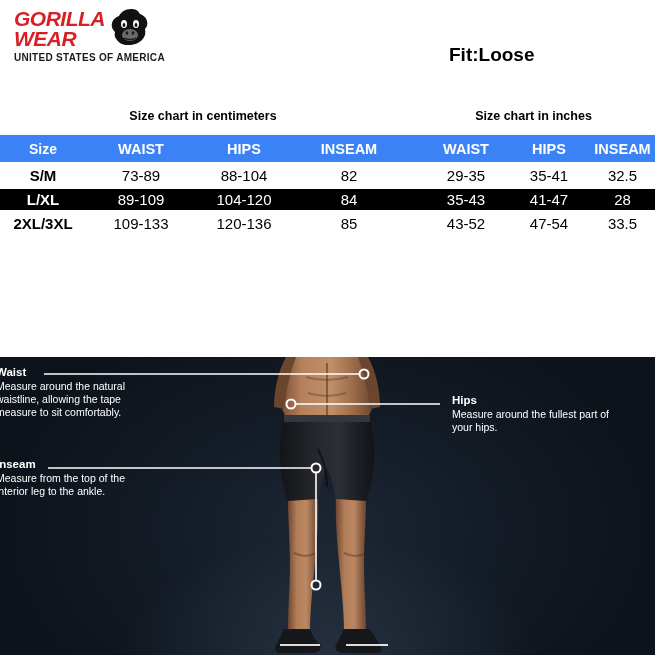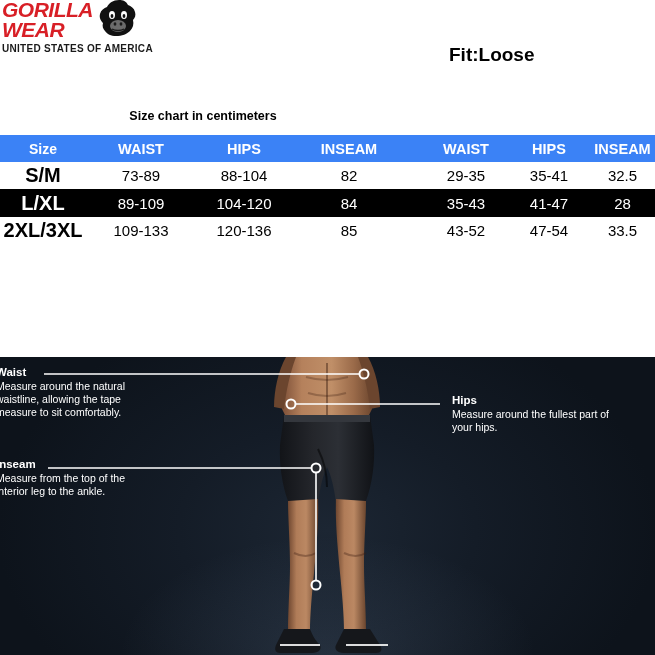--- a/index.html
+++ b/index.html
@@ -14,20 +14,22 @@
     color: #000000;
     overflow: hidden;
     position: relative;
   }
 
   
   .header {
     position: relative;
     height: 72px;
     display: flex;
+    align-items: center;
+    padding-left: 12px;
   }
   .logo {
     width: 112px;
     padding-left: 2px;
     box-sizing: border-box;
     display: flex;
     flex-direction: column;
     align-items: flex-start;
     line-height: 1;
   }
@@ -117,42 +119,42 @@
   tr.row-head td {
     background: #3b82f6;
     color: #ffffff;
     font-weight: bold;
     font-size: 14px;
     height: 27px;
   }
   tr.row-dark td {
     background: #000000;
     color: #ffffff;
-    height: 28px;
+    height: 21px;
   }
   tr.row-light td {
     background: #ffffff;
     color: #000000;
     height: 27px;
   }
   td.c-size { width: 86px; font-weight: bold; font-size: 15px; }
   td.c-waist { width: 110px; }
   td.c-hips { width: 96px; }
   td.c-inseam { width: 114px; }
   td.c-gap { width: 18px; }
   td.c-waist2 { width: 84px; }
   td.c-hips2 { width: 82px; }
   td.c-inseam2 { width: 65px; }
   tr.row-head td.c-waist,
   tr.row-head td.c-hips,
   tr.row-head td.c-inseam,
   tr.row-head td.c-waist2,
   tr.row-head td.c-hips2,
   tr.row-head td.c-inseam2 { font-size: 14.5px; }
-  tr.row-dark td.c-size, tr.row-light td.c-size { font-size: 20px; }
+  tr.row-dark td.c-size, tr.row-light td.c-size { font-size: 15px; }
 
   
   .photo {
     position: absolute;
     left: 0;
     top: 357px;
     width: 655px;
     height: 298px;
     background:
       radial-gradient(ellipse 330px 230px at 50% 58%, #1c2633 0%, #141c27 45%, #0d131b 100%);
@@ -218,20 +220,21 @@
       </span>
     </div>
     <span class="logo-sub">UNITED STATES OF AMERICA</span>
   </div>
   <div class="fit">Fit:Loose</div>
 </div>
 
 <div class="chart-wrap">
   <div class="unit-row">
     <div class="unit-cm">Size chart in centimeters</div>
+    <div class="unit-in">Size chart in inches</div>
   </div>
 
   <table class="size-table">
     <tbody>
         <tr class="row-head">
       <td class="c-size">Size</td>
       <td class="c-waist">WAIST</td>
       <td class="c-hips">HIPS</td>
       <td class="c-inseam">INSEAM</td>
       <td class="c-gap"></td>

